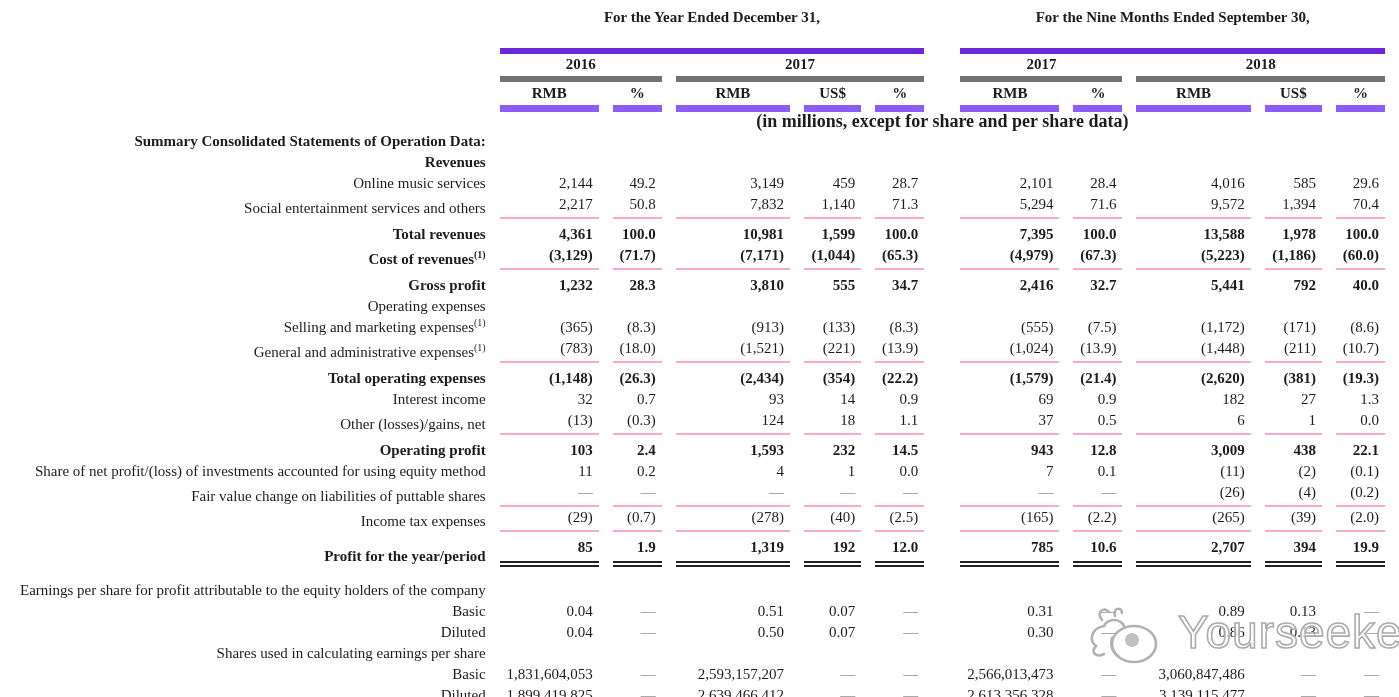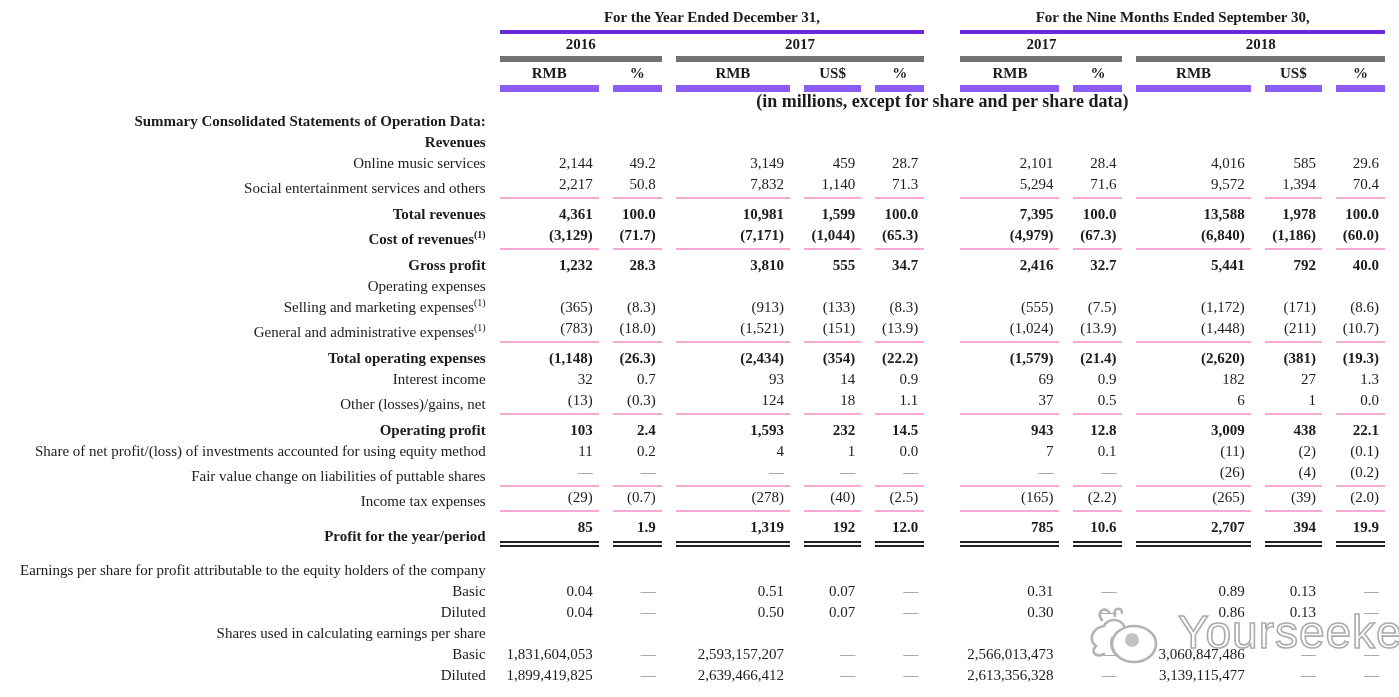--- a/index.html
+++ b/index.html
@@ -24,21 +24,21 @@
   col.c-lbl  { width: 462px; }
   col.c-rmb  { width: 97px; }
   col.c-pct  { width: 48px; }
   col.c-rmb2 { width: 112px; }
   col.c-usd  { width: 56px; }
   col.c-gap  { width: 8px; }
 
   th { font-weight: bold; padding: 0; }
   td { padding: 0; vertical-align: bottom; line-height: 21px; }
 
-  .grp  { text-align: center; border-bottom: 4px solid #6d28d9; padding-bottom: 2px; line-height: 22px; white-space: nowrap; }
+  .grp  { text-align: center; border-bottom: 6px solid #6d28d9; padding-bottom: 20px; line-height: 22px; white-space: nowrap; }
   .yr   { text-align: center; border-bottom: 6px solid #737373; padding-bottom: 1px; line-height: 21px; }
   .cu   { text-align: center; border-bottom: 7px solid #8b5cf6; padding-bottom: 1px; line-height: 22px; }
   .note { text-align: center; font-size: 18px; line-height: 19px; border: none; }
   .blank { border: none; }
 
   td.lbl { text-align: right; text-indent: -28px; padding-left: 28px; line-height: 21px; }
   td.lbl.i1 { padding-left: 64px; }
   td.num { text-align: right; padding-right: 6px; white-space: nowrap; }
   .b { font-weight: bold; }
   sup.fn { font-size: 10px; line-height: 0; }
@@ -197,21 +197,21 @@
         <tr>
           <td class="lbl i0 b"><span>Cost of revenues</span><sup class="fn">(1)</sup></td>
           <td class="num b rs">(3,129)</td>
           <td class="num b rs">(71.7)</td>
           <td class="num b rs">(7,171)</td>
           <td class="num b rs">(1,044)</td>
           <td class="num b rs">(65.3)</td>
           <td class="spacer"></td>
           <td class="num b rs">(4,979)</td>
           <td class="num b rs">(67.3)</td>
-          <td class="num b rs">(6,840)</td>
+          <td class="num b rs">(5,223)</td>
           <td class="num b rs">(1,186)</td>
           <td class="num b rs">(60.0)</td>
         </tr>
         <tr class="gap-sm">
           <td class="lbl i0 b"><span>Gross profit</span></td>
           <td class="num b">1,232</td>
           <td class="num b">28.3</td>
           <td class="num b">3,810</td>
           <td class="num b">555</td>
           <td class="num b">34.7</td>
@@ -248,21 +248,21 @@
           <td class="num">(7.5)</td>
           <td class="num">(1,172)</td>
           <td class="num">(171)</td>
           <td class="num">(8.6)</td>
         </tr>
         <tr>
           <td class="lbl i1"><span>General and administrative expenses</span><sup class="fn">(1)</sup></td>
           <td class="num rs">(783)</td>
           <td class="num rs">(18.0)</td>
           <td class="num rs">(1,521)</td>
-          <td class="num rs">(151)</td>
+          <td class="num rs">(221)</td>
           <td class="num rs">(13.9)</td>
           <td class="spacer"></td>
           <td class="num rs">(1,024)</td>
           <td class="num rs">(13.9)</td>
           <td class="num rs">(1,448)</td>
           <td class="num rs">(211)</td>
           <td class="num rs">(10.7)</td>
         </tr>
         <tr class="gap-sm">
           <td class="lbl i0 b"><span>Total operating expenses</span></td>

